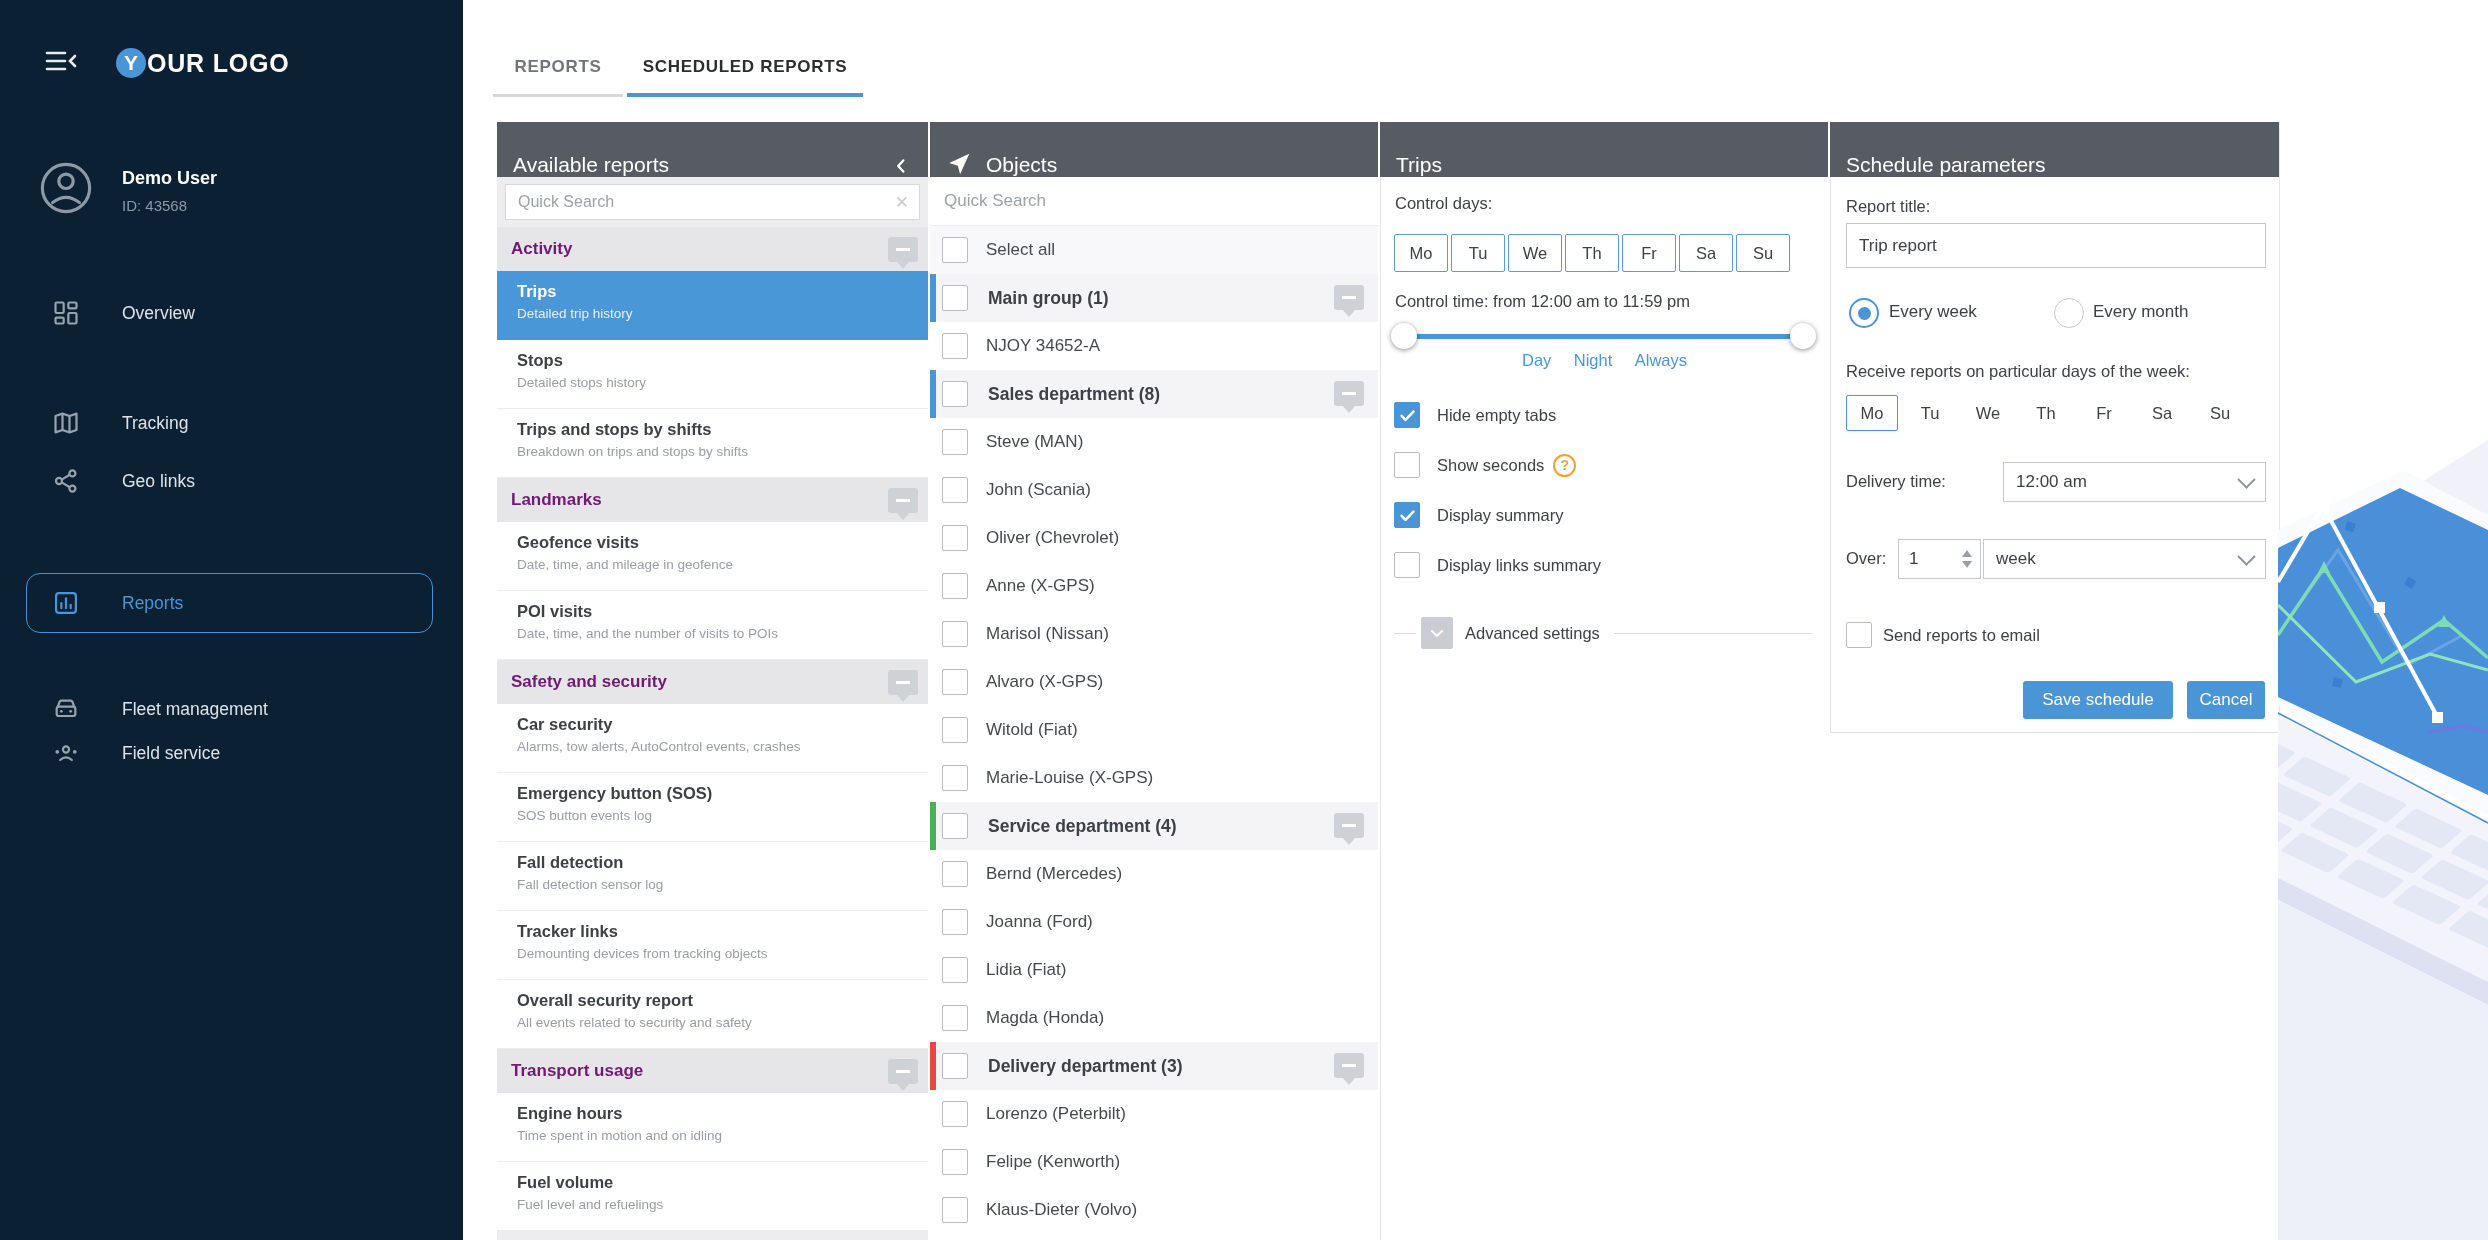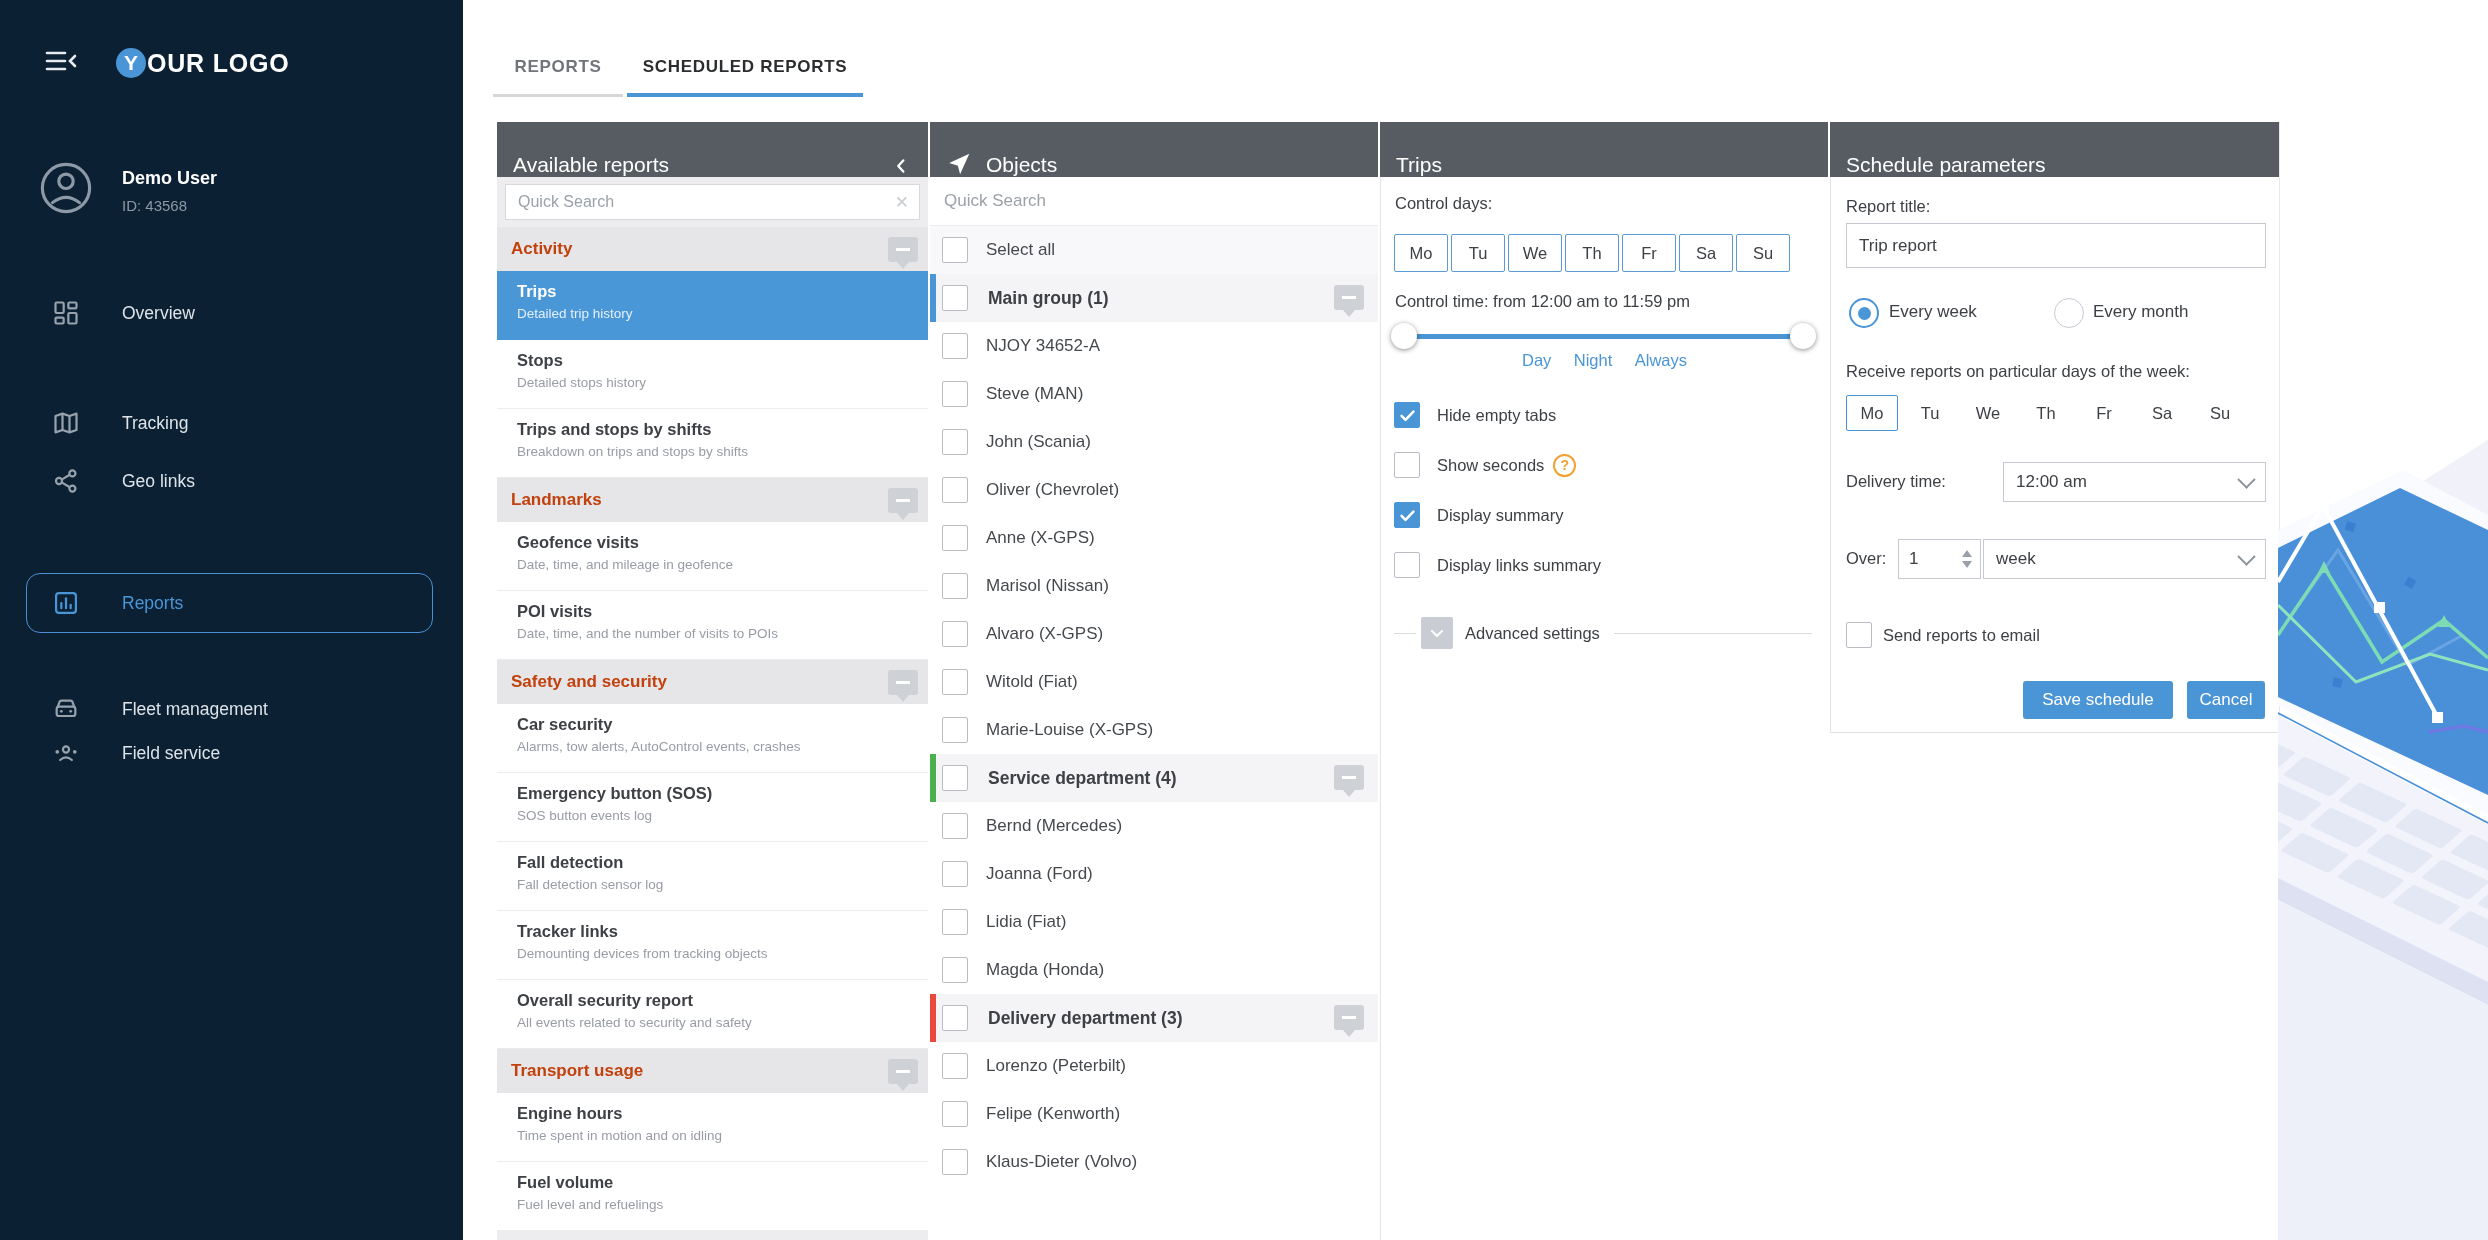--- a/index.html
+++ b/index.html
@@ -40,21 +40,21 @@
   
   #col-reports{left:497px;width:431px;background:#ededef;}
   #col-reports .col-header{justify-content:space-between;}
   .search-box{margin:7px 8px;height:34px;background:#fff;border:1px solid #d8d8da;display:flex;
     align-items:center;padding:0 10px;}
   .search-box input{border:none;outline:none;flex:1;font-size:16px;color:#5a5e64;
     font-family:"Liberation Sans",sans-serif;background:transparent;}
   .search-box input::placeholder{color:#9ba1a8;}
   .clear-x{color:#c9cdd2;font-size:17px;cursor:pointer;}
   .rg-header{height:44px;background:#e6e6e8;display:flex;align-items:center;justify-content:space-between;
-    padding:0 10px 0 14px;font-size:17px;font-weight:bold;color:#c2410c;cursor:pointer;}
+    padding:0 10px 0 14px;font-size:17px;font-weight:bold;color:#701a75;cursor:pointer;}
   .r-item{height:69px;background:#fff;box-sizing:border-box;padding:11px 14px 0 20px;
     border-bottom:1px solid #ececee;cursor:pointer;}
   .r-item .title{font-size:16.5px;font-weight:600;color:#3d4045;}
   .r-item .sub{font-size:13.5px;color:#989ca4;margin-top:5px;}
   .r-item.selected{background:#4a97d8;border-color:#4a97d8;}
   .r-item.selected .title{color:#fff;}
   .r-item.selected .sub{color:rgba(255,255,255,.85);}
   .tip{position:relative;width:30px;height:25px;background:#ced1d6;border-radius:3px;flex:none;}
   .tip::before{content:'';position:absolute;left:8px;top:11px;width:14px;height:3px;background:#fff;}
   .tip::after{content:'';position:absolute;left:9px;top:25px;border-left:6px solid transparent;
@@ -341,20 +341,25 @@
         </div>
         <div class="obj-row group" style="--bar: #4a95d6;">
           <div class="cb"></div>
           <div class="olabel">Main group (1)</div>
           <span class="tip"></span>
         </div>
         <div class="obj-row">
           <div class="cb"></div>
           <div class="olabel">NJOY 34652-A</div>
         </div>
+        <div class="obj-row group" style="--bar: #4a95d6;">
+          <div class="cb"></div>
+          <div class="olabel">Sales department (8)</div>
+          <span class="tip"></span>
+        </div>
         <div class="obj-row">
           <div class="cb"></div>
           <div class="olabel">Steve (MAN)</div>
         </div>
         <div class="obj-row">
           <div class="cb"></div>
           <div class="olabel">John (Scania)</div>
         </div>
         <div class="obj-row">
           <div class="cb"></div>

